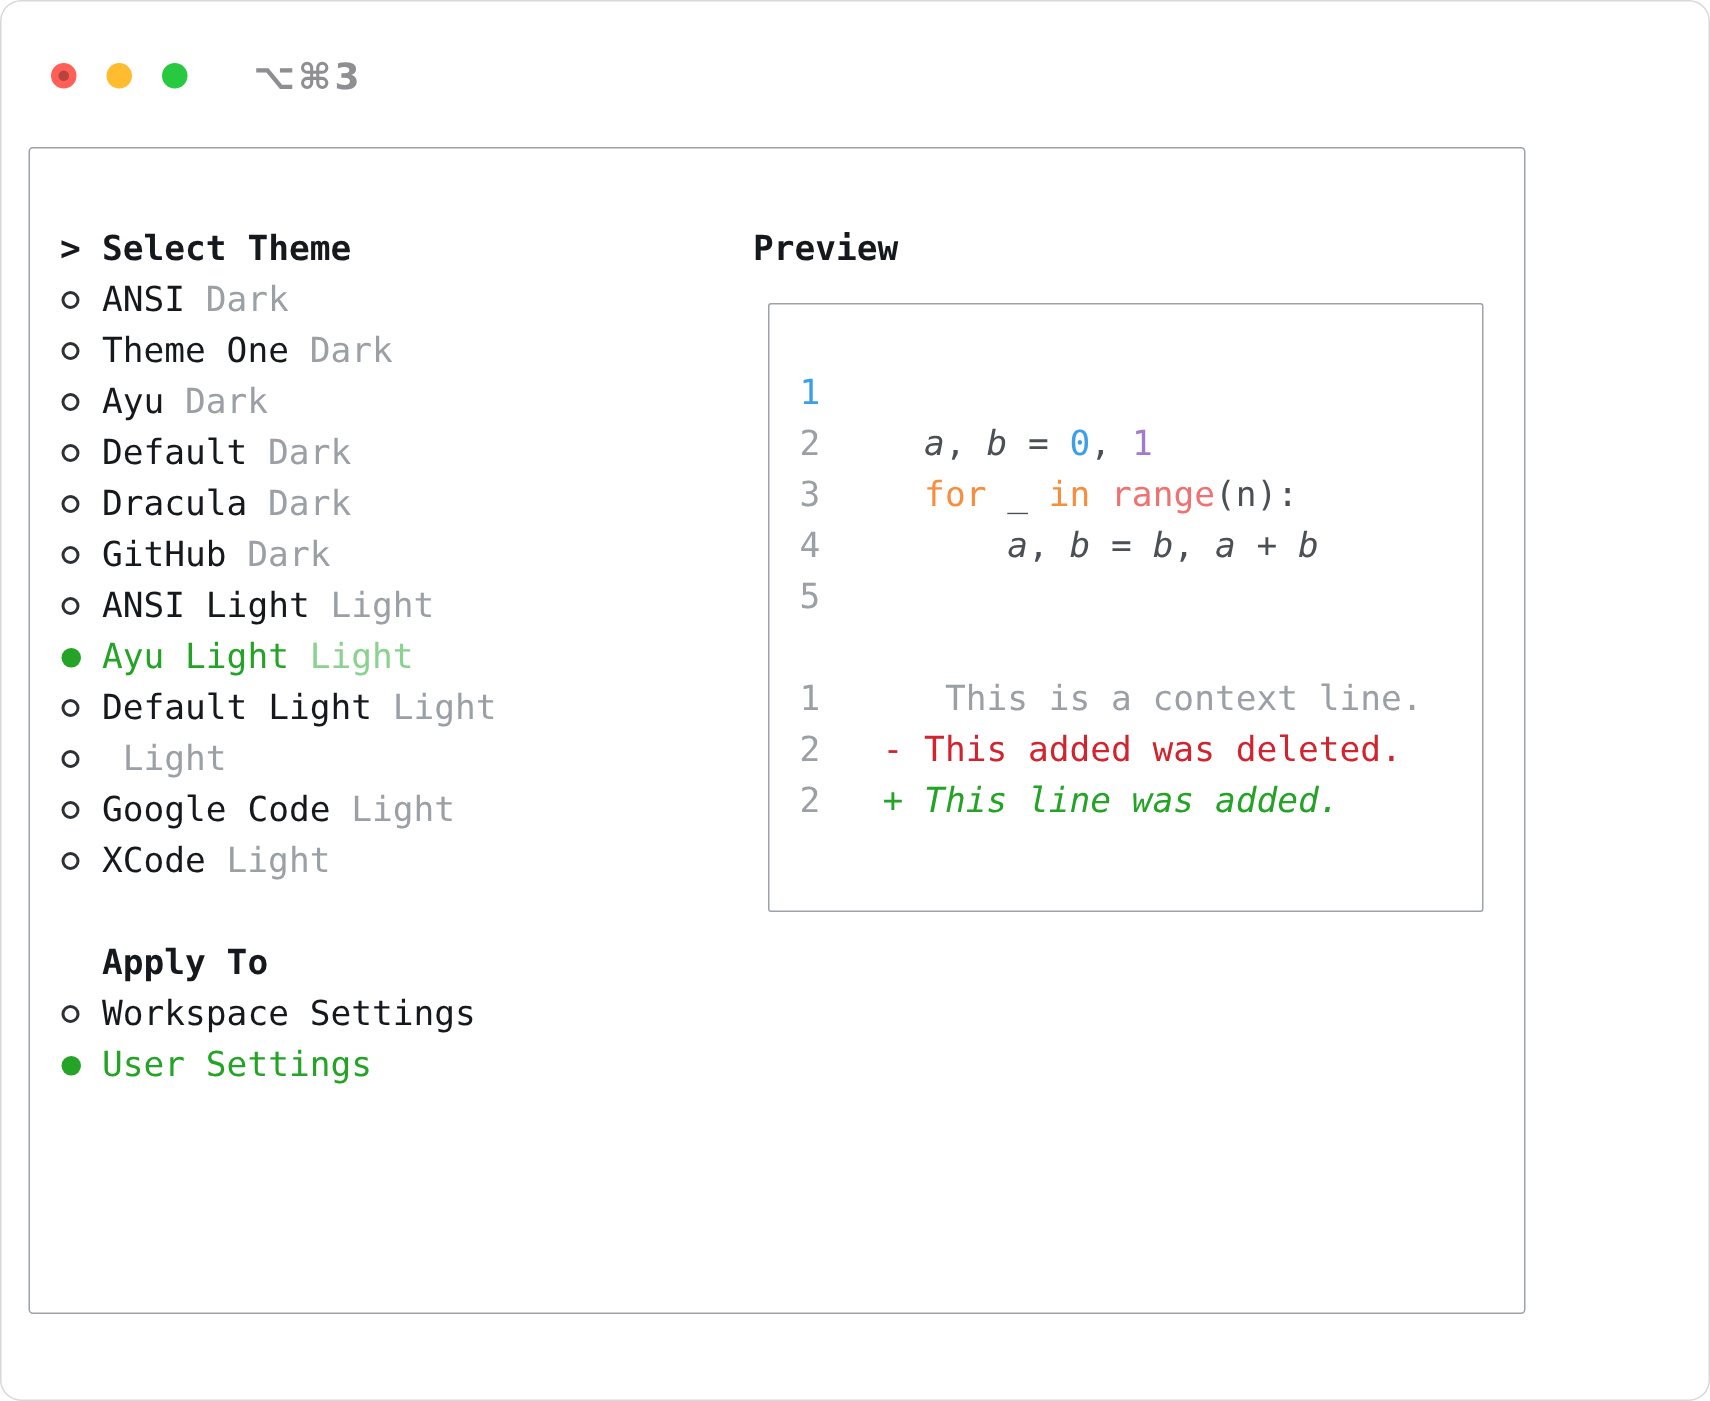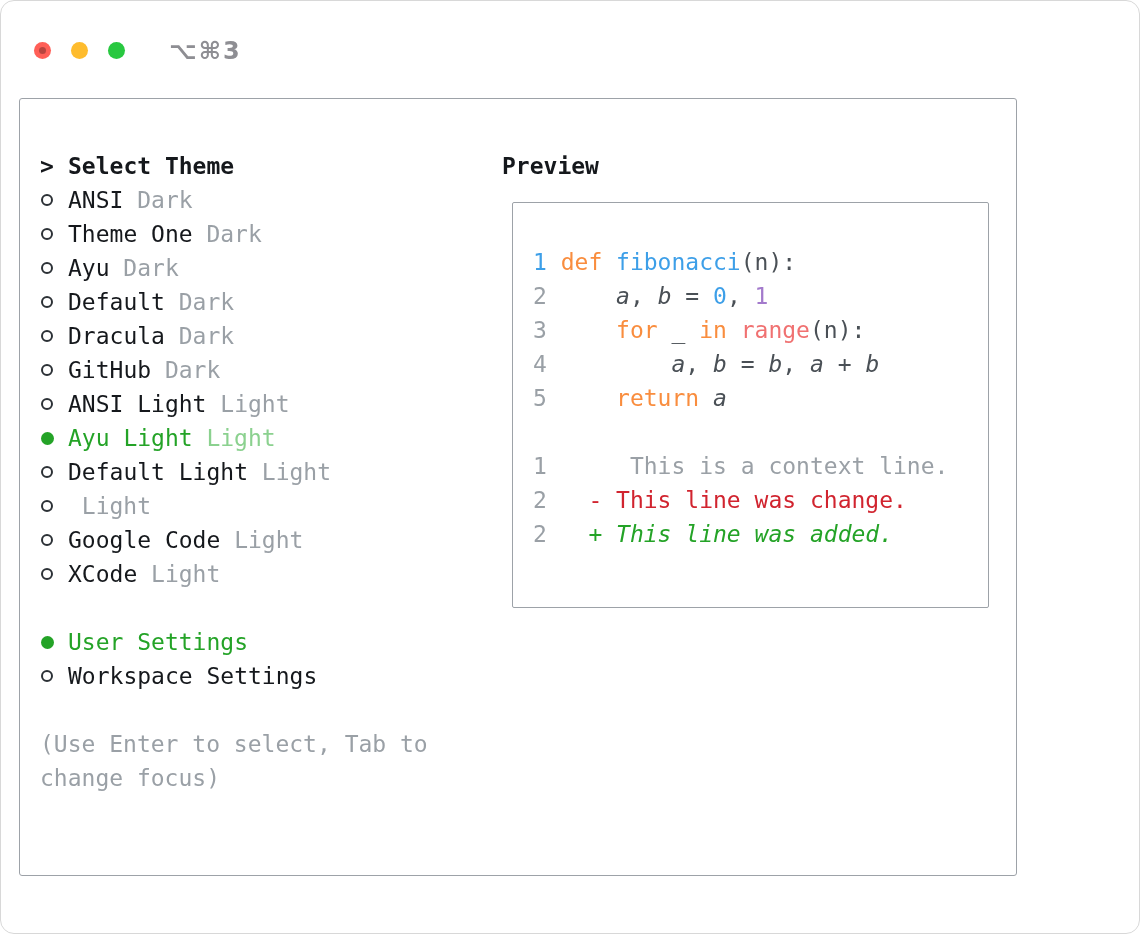--- a/index.html
+++ b/index.html
@@ -177,52 +177,55 @@
           <div class="row list-item">
             <span class="marker">
               <span class="radio"></span>
             </span>
             <span class="item-name">XCode</span>
             <span class="item-variant">Light</span>
           </div>
         </div>
 
       <div class="apply-section">
+        <div class="row">
+          <span class="marker"></span>
+          <span class="apply-title">Apply To</span>
+        </div>
         <div>
+            <div class="row list-item">
+              <span class="marker">
+                <span class="radio"></span>
+              </span>
+              <span class="item-name">Workspace Settings</span>
+            </div>
             <div class="row list-item selected">
               <span class="marker">
                 <span class="radio radio-on"></span>
               </span>
               <span class="item-name">User Settings</span>
             </div>
-            <div class="row list-item">
-              <span class="marker">
-                <span class="radio"></span>
-              </span>
-              <span class="item-name">Workspace Settings</span>
-            </div>
-          </div>
-      </div>
-
-      <div class="hint">(Use Enter to select, Tab to change focus)</div>
+          </div>
+      </div>
+
     </div>
 
     <div class="right-col">
       <div class="row">
         <span class="preview-title">Preview</span>
       </div>
       <div class="preview-box">
         <div>
-            <div class="code-line"><span class="ln c-blue">1</span><span class="code-text"><span class="c-orange">def </span><span class="c-blue">fibonacci</span><span class="c-fg">(n):</span></span></div>
+            <div class="code-line"><span class="ln c-blue">1</span></div>
             <div class="code-line"><span class="ln c-gray">2</span><span class="code-text"><span class="c-fg">    </span><span class="c-fg ital">a</span><span class="c-fg">, </span><span class="c-fg ital">b</span><span class="c-fg"> = </span><span class="c-blue">0</span><span class="c-fg">, </span><span class="c-purple">1</span></span></div>
             <div class="code-line"><span class="ln c-gray">3</span><span class="code-text"><span class="c-fg">    </span><span class="c-orange">for</span><span class="c-fg"> _ </span><span class="c-orange">in</span><span class="c-fg"> </span><span class="c-pink">range</span><span class="c-fg">(n):</span></span></div>
             <div class="code-line"><span class="ln c-gray">4</span><span class="code-text"><span class="c-fg">        </span><span class="c-fg ital">a</span><span class="c-fg">, </span><span class="c-fg ital">b</span><span class="c-fg"> = </span><span class="c-fg ital">b</span><span class="c-fg">, </span><span class="c-fg ital">a</span><span class="c-fg"> + </span><span class="c-fg ital">b</span></span></div>
-            <div class="code-line"><span class="ln c-gray">5</span><span class="code-text"><span class="c-fg">    </span><span class="c-orange">return </span><span class="c-fg ital">a</span></span></div>
+            <div class="code-line"><span class="ln c-gray">5</span></div>
             <div class="code-line"><span class="ln c-gray"></span><span class="code-text"></span></div>
             <div class="code-line"><span class="ln c-gray">1</span><span class="code-text"><span class="c-gray">     This is a context line.</span></span></div>
-            <div class="code-line"><span class="ln c-gray">2</span><span class="code-text"><span class="c-red">  - This line was change.</span></span></div>
+            <div class="code-line"><span class="ln c-gray">2</span><span class="code-text"><span class="c-red">  - This added was deleted.</span></span></div>
             <div class="code-line"><span class="ln c-gray">2</span><span class="code-text"><span class="c-green">  + This line was added.</span></span></div>
           </div>
       </div>
     </div>
 
   </div>
 </div>
 
 </body></html>

